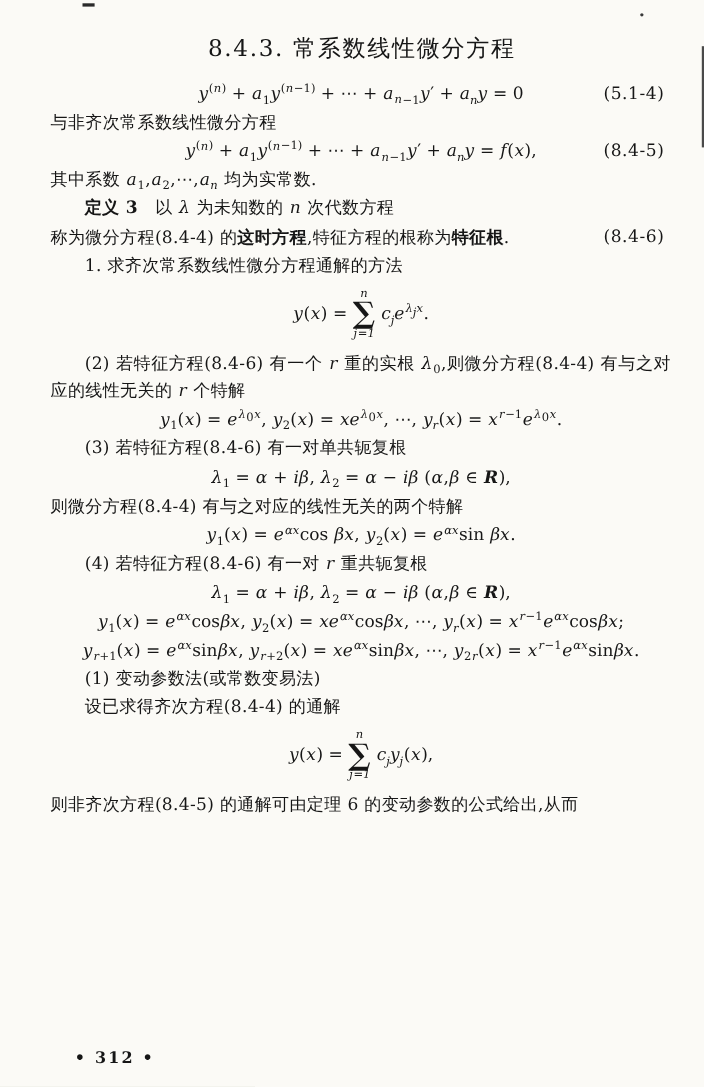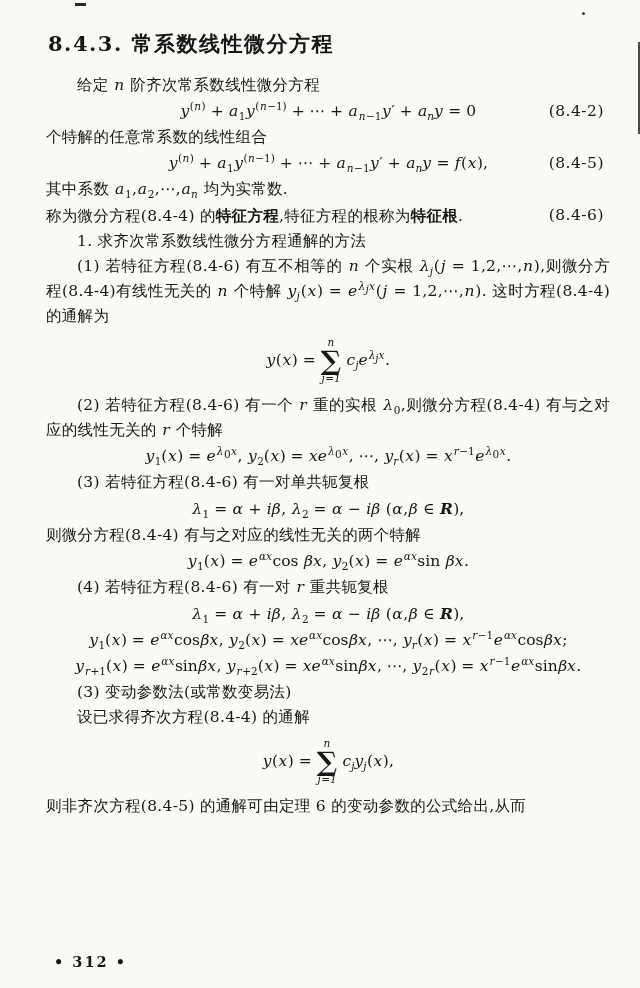--- a/index.html
+++ b/index.html
@@ -8,22 +8,22 @@
     width:640px; height:988px;
     margin:0 auto;
     background:#fbfaf6;
     color:#161616;
     font-family:"DejaVu Serif","Liberation Serif",serif;
     overflow:hidden;
     box-sizing:border-box;
   }
   .content { padding:30px 30px 0 46px; }
   .heading {
-    font-size:21px; font-weight:bold;
-    margin:0 0 15px 2px; letter-spacing:1.5px;
+    font-size:21px; font-weight:normal;
+    margin:0 0 15px 2px; letter-spacing:1.5px;text-align:center;
   }
   .para {
     margin:0; font-size:15.5px; line-height:25px;
     text-align:justify; letter-spacing:0.3px;
   }
   .indent { text-indent:2em; }
   .subhead { font-weight:normal; }
   sup, sub { font-size:10.5px; line-height:0; }
   i { padding:0 0.5px; }
   .eqrow {
@@ -35,67 +35,66 @@
     display:flex; justify-content:center; align-items:center;
     font-size:15.5px; margin:7px 0 9px 0; min-height:48px;
   }
   .bigsum {
     display:inline-flex; flex-direction:column; align-items:center;
     margin:0 5px; vertical-align:middle;
   }
   .sumtop, .sumbot { font-size:10.5px; line-height:11px; font-style:italic; }
   .sigma { font-size:27px; line-height:25px; font-weight:bold; }
   .pagenum {
-    position:absolute; left:54px; bottom:18px;
+    position:absolute; left:68px; bottom:18px;
     font-size:14.5px; font-weight:bold; letter-spacing:2px;
   }
   
   .speck-dash { position:absolute; left:75px; top:3px; width:11px; height:3px; background:#2a2a2a; }
   .speck-dot { position:absolute; left:582px; top:12px; width:3px; height:3px; background:#3a3a3a; border-radius:50%; }
   .edge-line { position:absolute; right:0; top:42px; width:2px; height:92px; background:#4a4a4a; }
 </style>
 </head>
 <body>
 
 <div class="page">
   <span class="speck-dash"></span>
   <span class="speck-dot"></span>
   <span class="edge-line"></span>
 
   <div class="content">
 
     <h1 class="heading">8.4.3. 常系数线性微分方程</h1>
 
-    <p class="para indent">给定 <i>n</i> 阶齐次常系数线性微分方程</p>
 
     <div class="eqrow">
       <span><i>y</i><sup>(<i>n</i>)</sup> + <i>a</i><sub>1</sub><i>y</i><sup>(<i>n</i>−1)</sup> + ⋯ + <i>a</i><sub><i>n</i>−1</sub><i>y</i>′ + <i>a<sub>n</sub>y</i> = 0</span>
-      <span class="eqnum">(8.4-2)</span>
+      <span class="eqnum">(5.1-4)</span>
     </div>
 
-    <p class="para">个特解的任意常系数的线性组合</p>
+    <p class="para">与非齐次常系数线性微分方程</p>
 
     <div class="eqrow">
       <span><i>y</i><sup>(<i>n</i>)</sup> + <i>a</i><sub>1</sub><i>y</i><sup>(<i>n</i>−1)</sup> + ⋯ + <i>a</i><sub><i>n</i>−1</sub><i>y</i>′ + <i>a<sub>n</sub>y</i> = <i>f</i>(<i>x</i>),</span>
       <span class="eqnum">(8.4-5)</span>
     </div>
 
     <p class="para">其中系数 <i>a</i><sub>1</sub>,<i>a</i><sub>2</sub>,⋯,<i>a<sub>n</sub></i> 均为实常数.</p>
 
+    <p class="para indent"><b>定义 3</b>　以 <i>λ</i> 为未知数的 <i>n</i> 次代数方程</p>
 
     <div class="eqrow">
       <span class="eqnum">(8.4-6)</span>
     </div>
 
-    <p class="para">称为微分方程(8.4-4) 的<b>特征方程</b>,特征方程的根称为<b>特征根</b>.</p>
+    <p class="para">称为微分方程(8.4-4) 的<b>这时方程</b>,特征方程的根称为<b>特征根</b>.</p>
 
     <p class="para indent subhead">1. 求齐次常系数线性微分方程通解的方法</p>
 
 
-    <p class="para indent">(1) 若特征方程(8.4-6) 有互不相等的 <i>n</i> 个实根 <i>λ<sub>j</sub></i>(<i>j</i> = 1,2,⋯,<i>n</i>),则微分方程(8.4-4)有线性无关的 <i>n</i> 个特解 <i>y<sub>j</sub></i>(<i>x</i>) = <i>e</i><sup><i>λ<sub>j</sub>x</i></sup>(<i>j</i> = 1,2,⋯,<i>n</i>). 这时方程(8.4-4) 的通解为</p>
 
     <div class="dispsum">
       <span><i>y</i>(<i>x</i>) = </span>
       <span class="bigsum">
         <span class="sumtop"><i>n</i></span>
         <span class="sigma">∑</span>
         <span class="sumbot"><i>j</i>=1</span>
       </span>
       <span><i>c<sub>j</sub>e</i><sup><i>λ<sub>j</sub>x</i></sup>.</span>
     </div>
@@ -115,21 +114,21 @@
     <p class="para indent">(4) 若特征方程(8.4-6) 有一对 <i>r</i> 重共轭复根</p>
 
     <div class="eqrow"><i>λ</i><sub>1</sub> = <i>α</i> + <i>iβ</i>, <i>λ</i><sub>2</sub> = <i>α</i> − <i>iβ</i> (<i>α</i>,<i>β</i> ∈ <b><i>R</i></b>),</div>
 
 
     <div class="eqrow"><i>y</i><sub>1</sub>(<i>x</i>) = <i>e</i><sup><i>αx</i></sup>cos<i>βx</i>, <i>y</i><sub>2</sub>(<i>x</i>) = <i>xe</i><sup><i>αx</i></sup>cos<i>βx</i>, ⋯, <i>y<sub>r</sub></i>(<i>x</i>) = <i>x</i><sup><i>r</i>−1</sup><i>e</i><sup><i>αx</i></sup>cos<i>βx</i>;</div>
 
     <div class="eqrow"><i>y</i><sub><i>r</i>+1</sub>(<i>x</i>) = <i>e</i><sup><i>αx</i></sup>sin<i>βx</i>, <i>y</i><sub><i>r</i>+2</sub>(<i>x</i>) = <i>xe</i><sup><i>αx</i></sup>sin<i>βx</i>, ⋯, <i>y</i><sub>2<i>r</i></sub>(<i>x</i>) = <i>x</i><sup><i>r</i>−1</sup><i>e</i><sup><i>αx</i></sup>sin<i>βx</i>.</div>
 
 
-    <p class="para indent">(3) 变动参数法(或常数变易法)</p>
+    <p class="para indent">(1) 变动参数法(或常数变易法)</p>
 
     <p class="para indent">设已求得齐次方程(8.4-4) 的通解</p>
 
     <div class="dispsum">
       <span><i>y</i>(<i>x</i>) = </span>
       <span class="bigsum">
         <span class="sumtop"><i>n</i></span>
         <span class="sigma">∑</span>
         <span class="sumbot"><i>j</i>=1</span>
       </span>

